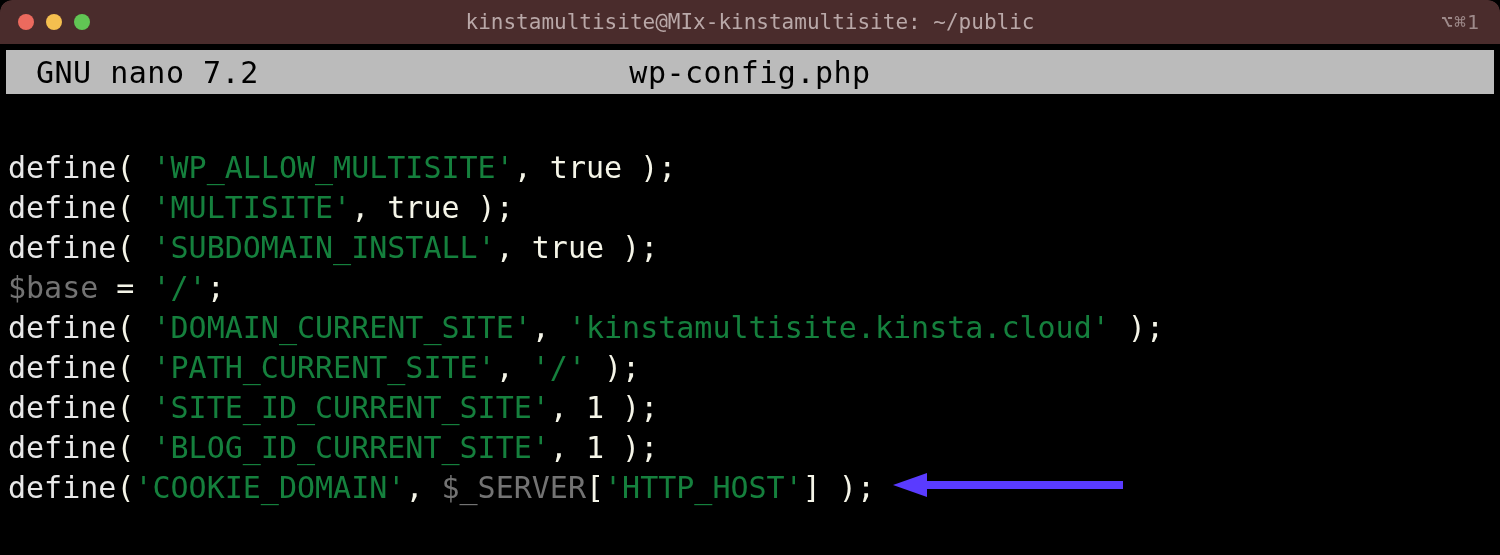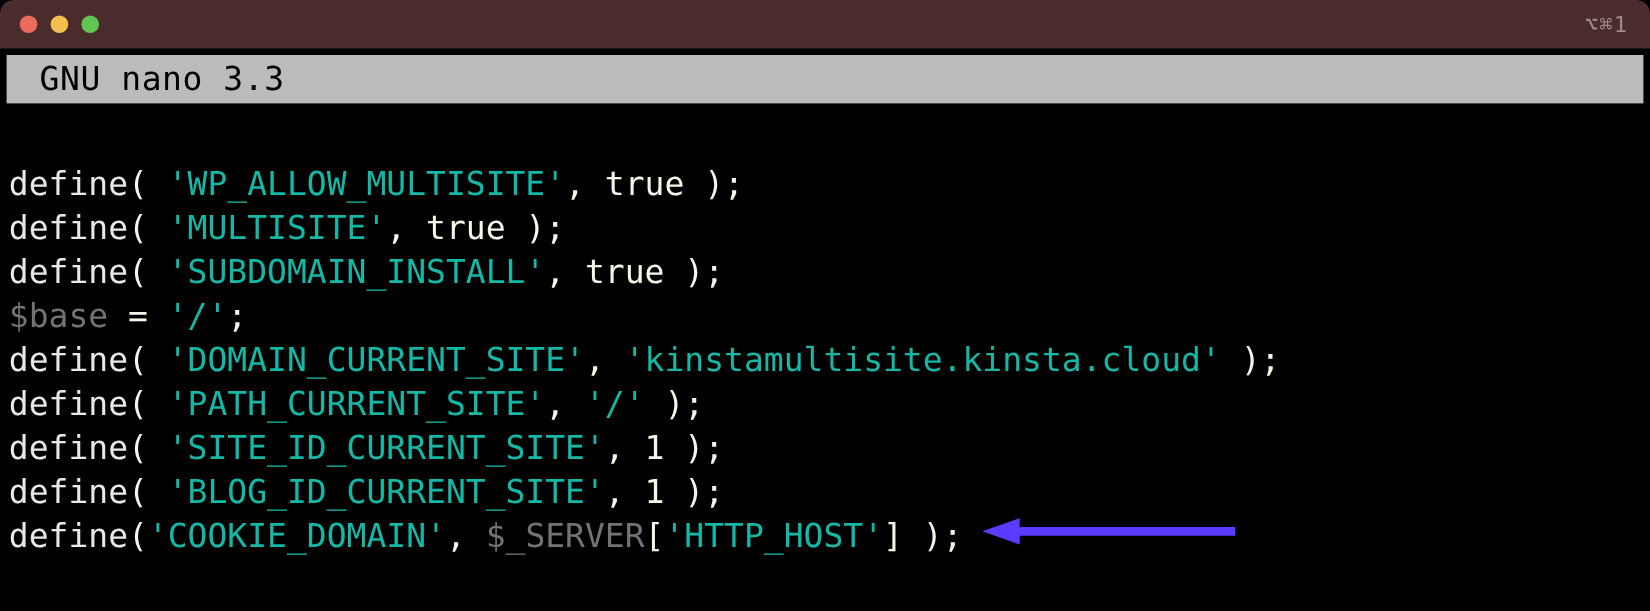--- a/index.html
+++ b/index.html
@@ -73,21 +73,21 @@
     }
     .content {
       padding: 14px 6px 0 8px;
       font-size: 30px;
       line-height: 40px;
       white-space: pre;
       position: relative;
     }
     .line { display: block; }
     .c-white { color: #f5f5e8; }
-    .c-string { color: #14b8a6; }
+    .c-string { color: #15803d; }
     .c-func { color: #e8e8e8; margin-top: 24px; }
     .c-var { color: #737373; }
     .arrow-annotation {
       display: inline-block;
       vertical-align: middle;
       margin-left: 18px;
     }
     .arrow-svg {
       width: 240px;
       height: 30px;
@@ -95,23 +95,25 @@
   </style>
 </head>
 <body>
 
 <div class="titlebar">
   <div class="traffic-lights">
     <div class="traffic-light tl-red"></div>
     <div class="traffic-light tl-yellow"></div>
     <div class="traffic-light tl-green"></div>
   </div>
+  <div class="titlebar-title">kinstamultisite@MIx-kinstamultisite: ~/public</div>
   <div class="titlebar-shortcut">⌥⌘1</div>
 </div>
 
 <div class="nano-header">
-  <span class="nano-app">GNU nano 3.3</span>
+  <span class="nano-app">GNU nano 7.2</span>
+  <span class="nano-filename">wp-config.php</span>
 </div>
 
 <div class="content" id="content"><br><span class="line"><span class="c-func">define</span><span class="c-white">( </span><span class="c-string">'WP_ALLOW_MULTISITE'</span><span class="c-white">, </span><span class="c-white">true</span><span class="c-white"> )</span><span class="c-white">;</span></span><span class="line"><span class="c-func">define</span><span class="c-white">( </span><span class="c-string">'MULTISITE'</span><span class="c-white">, </span><span class="c-white">true</span><span class="c-white"> )</span><span class="c-white">;</span></span><span class="line"><span class="c-func">define</span><span class="c-white">( </span><span class="c-string">'SUBDOMAIN_INSTALL'</span><span class="c-white">, </span><span class="c-white">true</span><span class="c-white"> )</span><span class="c-white">;</span></span><span class="line"><span class="c-var">$base</span><span class="c-white"> = </span><span class="c-string">'/'</span><span class="c-white">;</span></span><span class="line"><span class="c-func">define</span><span class="c-white">( </span><span class="c-string">'DOMAIN_CURRENT_SITE'</span><span class="c-white">, </span><span class="c-string">'kinstamultisite.kinsta.cloud'</span><span class="c-white"> )</span><span class="c-white">;</span></span><span class="line"><span class="c-func">define</span><span class="c-white">( </span><span class="c-string">'PATH_CURRENT_SITE'</span><span class="c-white">, </span><span class="c-string">'/'</span><span class="c-white"> )</span><span class="c-white">;</span></span><span class="line"><span class="c-func">define</span><span class="c-white">( </span><span class="c-string">'SITE_ID_CURRENT_SITE'</span><span class="c-white">, </span><span class="c-white">1</span><span class="c-white"> )</span><span class="c-white">;</span></span><span class="line"><span class="c-func">define</span><span class="c-white">( </span><span class="c-string">'BLOG_ID_CURRENT_SITE'</span><span class="c-white">, </span><span class="c-white">1</span><span class="c-white"> )</span><span class="c-white">;</span></span><span class="line"><span class="c-func">define</span><span class="c-white">(</span><span class="c-string">'COOKIE_DOMAIN'</span><span class="c-white">, </span><span class="c-var">$_SERVER</span><span class="c-white">[</span><span class="c-string">'HTTP_HOST'</span><span class="c-white">]</span><span class="c-white"> )</span><span class="c-white">;</span><span class="arrow-annotation"><svg class="arrow-svg" viewBox="0 0 240 30">
     <line x1="30" y1="15" x2="230" y2="15" stroke="#5a3bff" stroke-width="8"></line>
     <polygon points="0,15 34,3 34,27" fill="#5a3bff"></polygon>
   </svg></span></span></div>
 
 </body></html>

